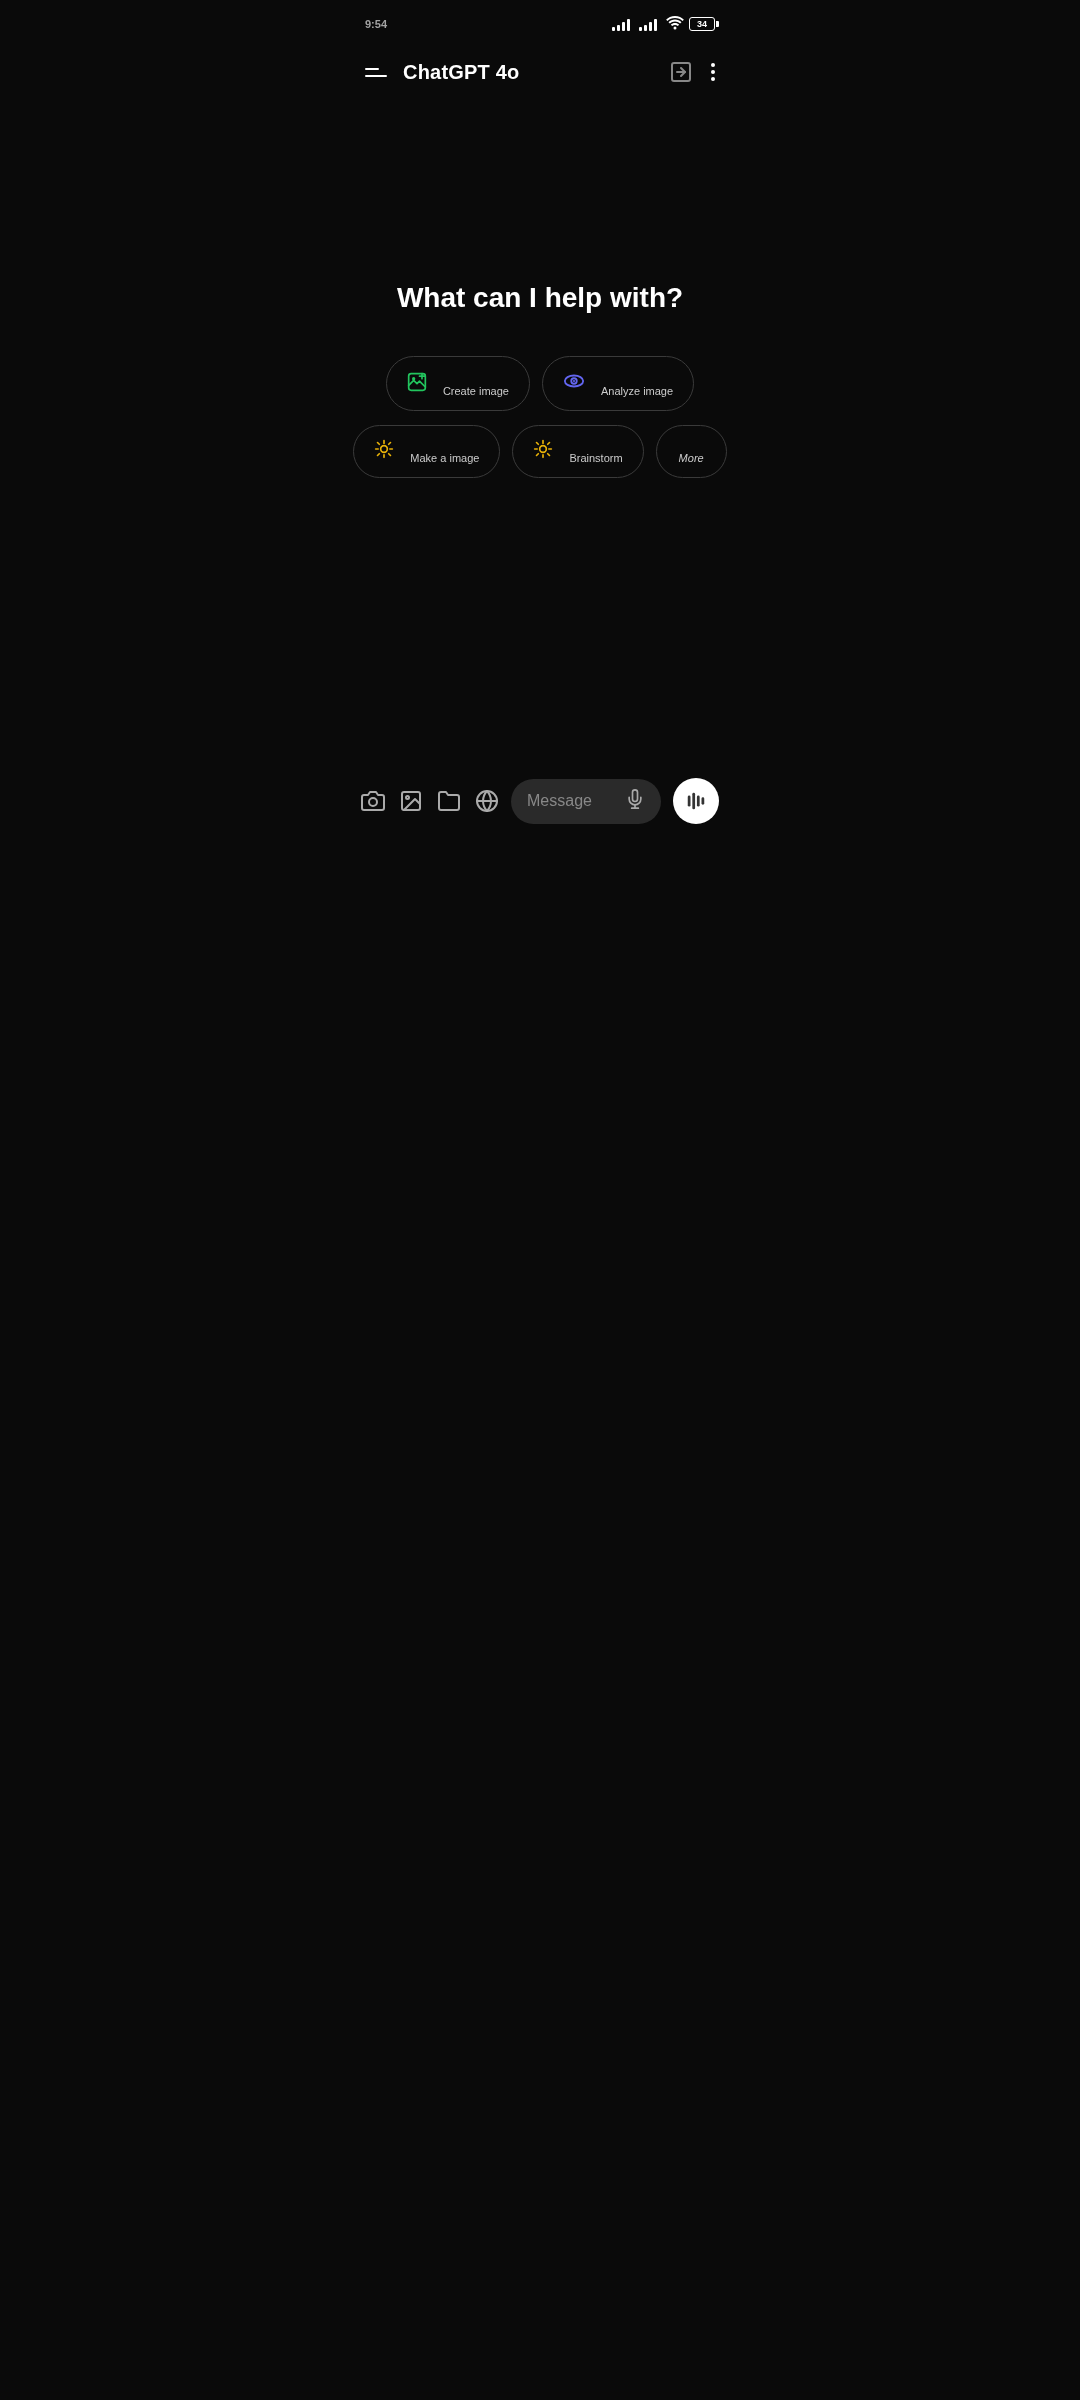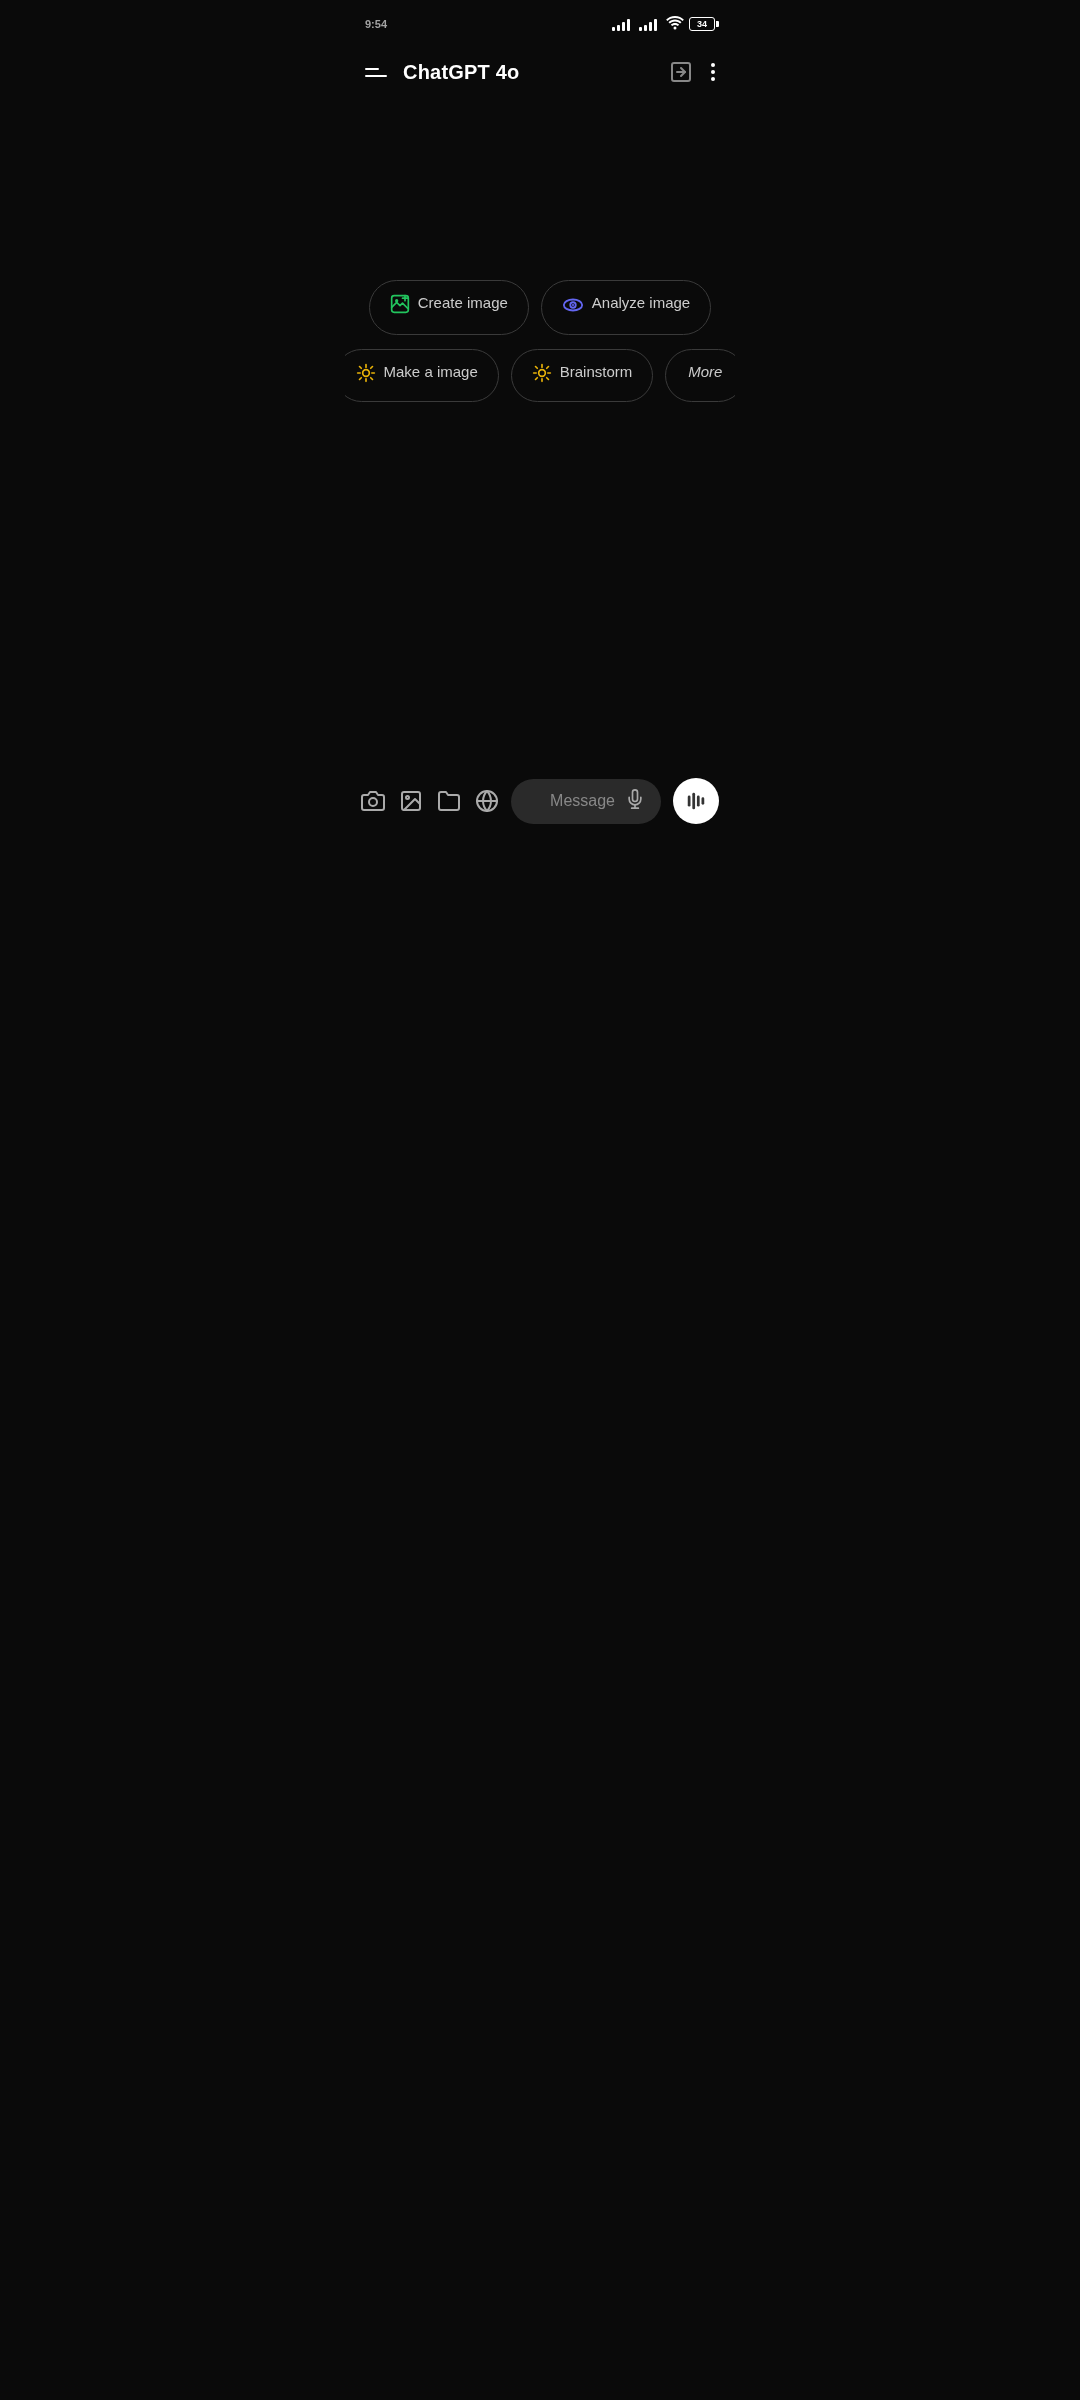--- a/index.html
+++ b/index.html
@@ -182,28 +182,28 @@
     }
 
     .action-row {
       display: flex;
       gap: 12px;
       justify-content: center;
     }
 
     .action-btn {
       display: flex;
-      align-items: flex-start;
-      gap: 8px;
+      align-items: flex-end;
+      gap: 16px;
       border: 1.5px solid #3a3a3a;
       border-radius: 50px;
       padding: 13px 20px;
       background: transparent;
       color: #cccccc;
-      font-size: 15px;
+      font-size: 11px;
       cursor: pointer;
       white-space: nowrap;
     }
 
     .action-btn .btn-icon {
       font-size: 18px;
       flex-shrink: 0;
     }
 
     .action-btn.create-image .btn-icon {
@@ -230,21 +230,20 @@
     
     .bottom-bar {
       position: absolute;
       bottom: 0;
       left: 0;
       right: 0;
       padding: 12px 16px 20px;
       display: flex;
       align-items: center;
       gap: 12px;
-      text-align: right;
     }
 
     .bottom-icons {
       display: flex;
       gap: 14px;
       align-items: center;
     }
 
     .bottom-icon {
       color: #aaaaaa;
@@ -353,20 +352,21 @@
     </div>
     <div class="more-dots-btn">
       <div class="dot"></div>
       <div class="dot"></div>
       <div class="dot"></div>
     </div>
   </div>
 </div>
 
 <div class="main-content">
+  <h1 class="hero-title">What can I help with?</h1>
 
   <div class="action-buttons">
 
     <div class="action-row">
       <button class="action-btn create-image">
         <span class="btn-icon">
           <svg width="20" height="20" viewBox="0 0 24 24" fill="none">
             <rect x="2" y="2" width="20" height="20" rx="3" fill="none" stroke="#22c55e" stroke-width="2"></rect>
             <circle cx="8" cy="8" r="2" fill="#22c55e"></circle>
             <path d="M2 16l6-6 4 4 3-3 7 7" stroke="#22c55e" stroke-width="2" stroke-linecap="round" stroke-linejoin="round"></path>

